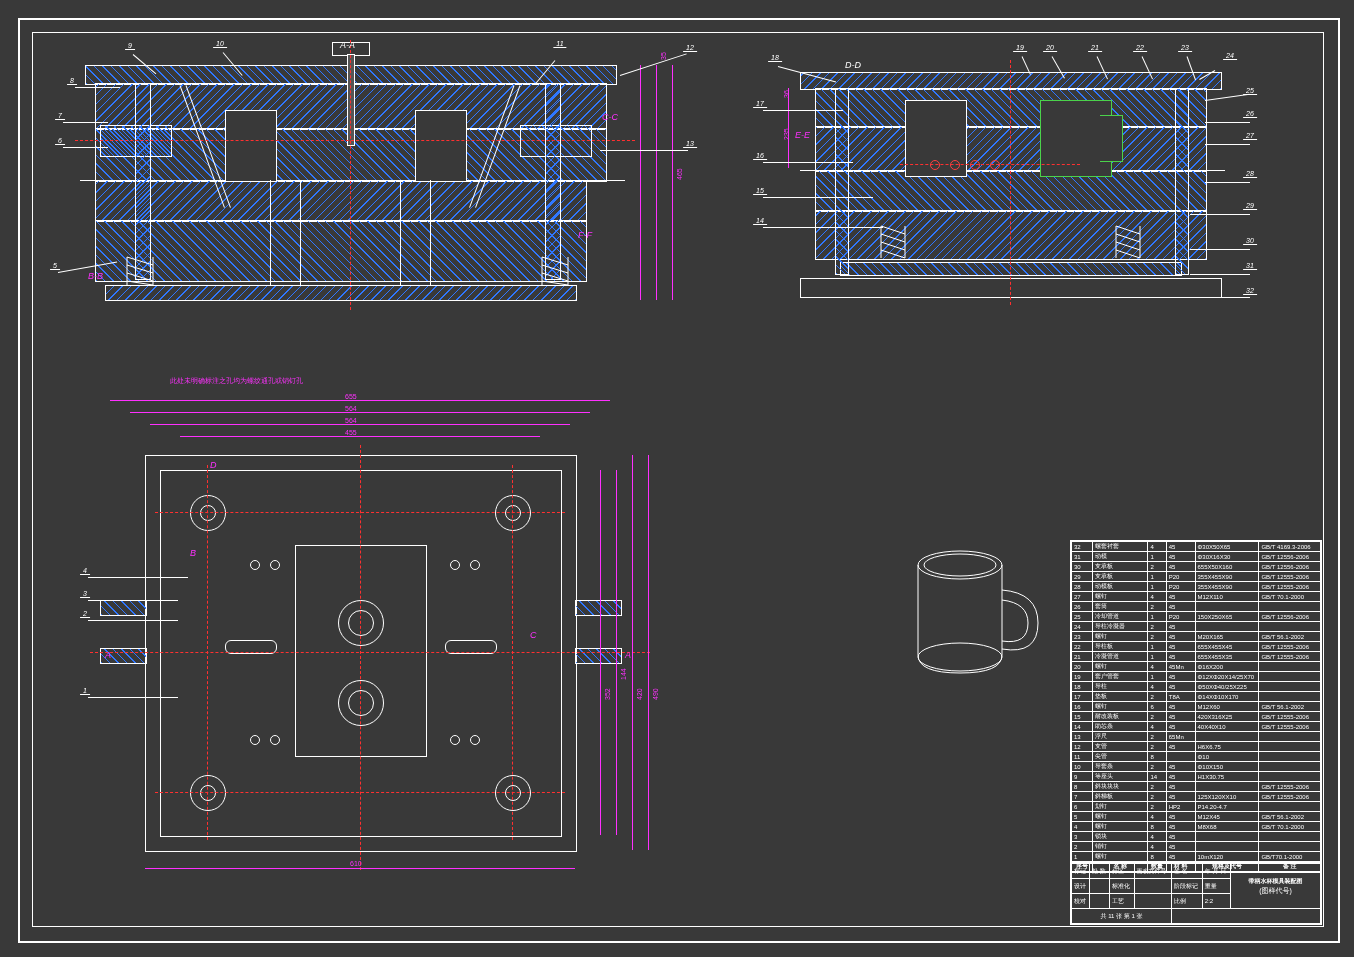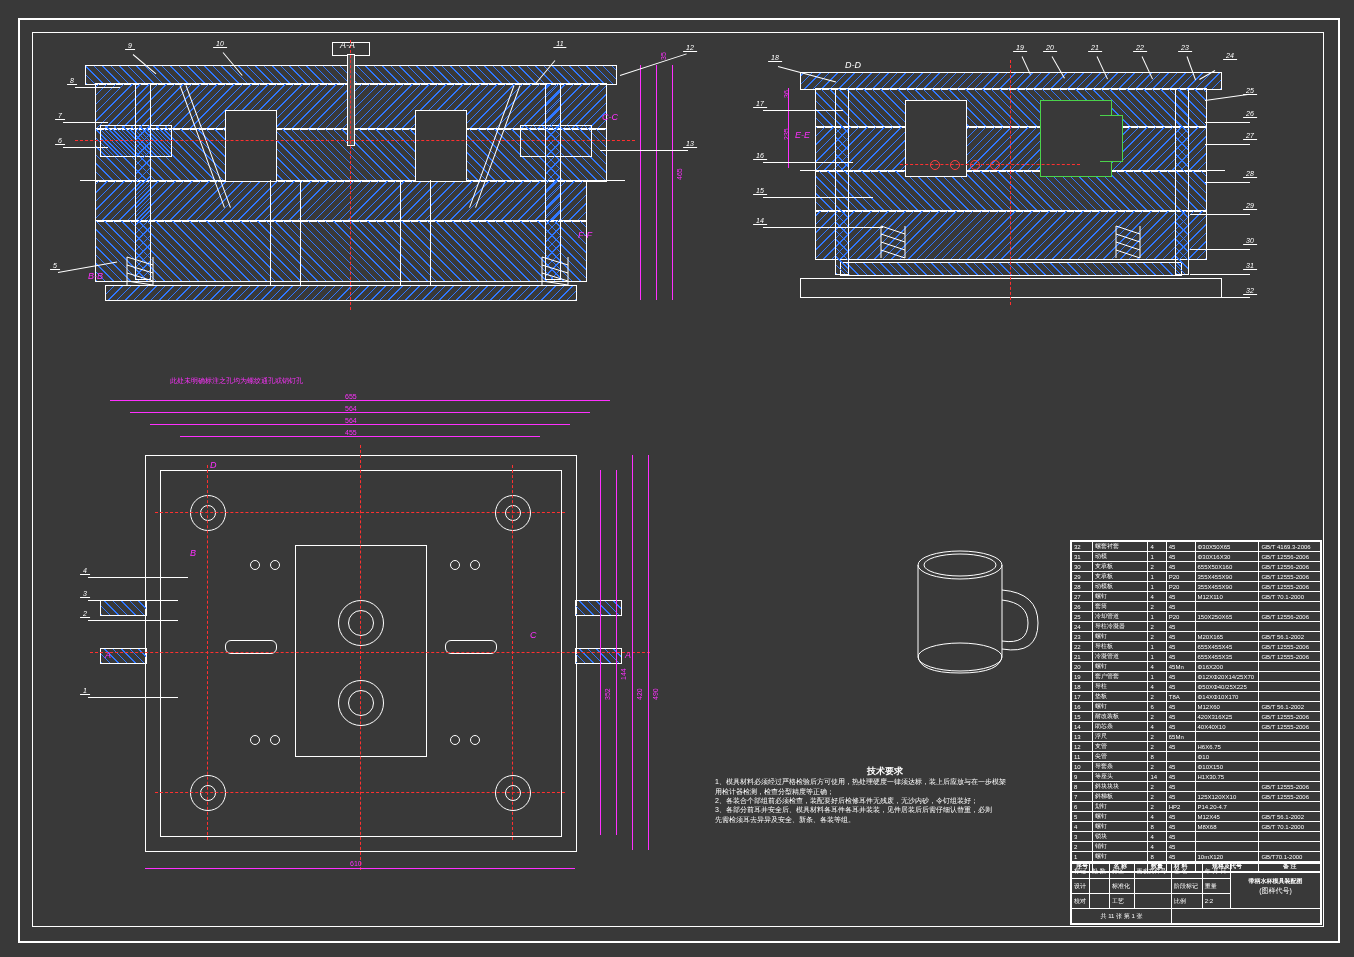--- a/index.html
+++ b/index.html
@@ -329,28 +329,20 @@
     <svg viewBox="0 0 150 140">
       <ellipse cx="60" cy="20" rx="42" ry="14" fill="none" stroke="#fff"></ellipse>
       <ellipse cx="60" cy="20" rx="36" ry="11" fill="none" stroke="#fff"></ellipse>
       <path d="M18 20 L18 110 Q18 128 60 128 Q102 128 102 110 L102 20" fill="none" stroke="#fff"></path>
       <ellipse cx="60" cy="112" rx="42" ry="14" fill="none" stroke="#fff" stroke-dasharray="0"></ellipse>
       <path d="M102 45 Q138 48 138 78 Q138 110 102 104" fill="none" stroke="#fff"></path>
       <path d="M102 55 Q128 58 128 78 Q128 100 102 96" fill="none" stroke="#fff"></path>
     </svg>
   </div>
 
-  <div class="note" style="position:absolute; left:715px; top:765px; width:340px;">
-    <div class="note-title">技术要求</div>
-    <div>1、模具材料必须经过严格检验后方可使用，热处理硬度一律须达标，装上后应放与在一步模架</div>
-    <div>   用检计器检测，检查分型精度等正确；</div>
-    <div>2、各装合个部组前必须检查，装配要好后检修耳件无残废，无沙内砂，令钉组装好；</div>
-    <div>3、各部分前耳并安全后、模具材料各耳件各耳并装装，见件居装后后需仔细认替重，必则</div>
-    <div>   先需检须耳去异异及安全、新条、各装等组。</div>
-  </div>
 
   <div class="tb" style="left:1070px; top:540px; width:250px;">
     <table id="bom-body">
         <tbody>
           <tr>
     <td class="c1">32</td>
             <td class="c2">螺套衬套</td>
             <td class="c3">4</td>
     <td class="c4">45</td>
             <td class="c5">Φ30X50X65</td>

